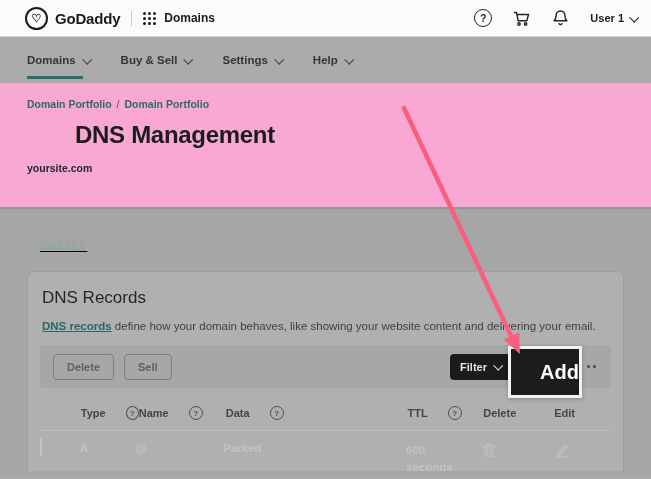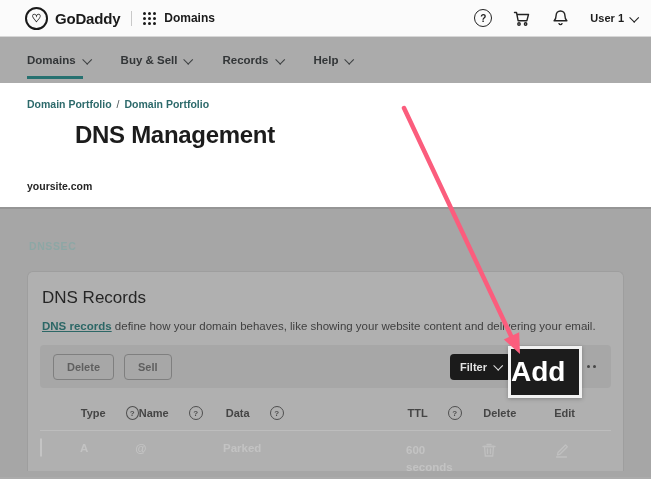--- a/index.html
+++ b/index.html
@@ -39,31 +39,31 @@
     transform:rotate(45deg) translateY(-1px); margin-left:6px;
   }
 
   
   .nav-bar { height:46px; display:flex; align-items:center; gap:31px; padding:0 0 0 27px; background:#ababab; }
   .nav-item { position:relative; height:100%; display:flex; align-items:center;
     font-size:11.5px; font-weight:600; color:#323537; cursor:pointer; }
   .nav-item .chev { color:#3c3f41; margin-left:7px; }
   .nav-item.active::after { content:""; position:absolute; left:0; bottom:4px; width:56px; height:3px; background:#267170; }
 
-  .title-area { height:124px; background:#ffffff; padding:15px 0 0 27px; box-sizing:border-box; }
+  .title-area { height:124px; background:#f9a8d4; padding:15px 0 0 27px; box-sizing:border-box; }
   .breadcrumb { font-size:10.5px; font-weight:700; color:#2d6a6b; display:flex; gap:5px; }
   .breadcrumb .sep { color:#4a5354; font-weight:400; }
   .crumb { cursor:pointer; }
   .page-title { margin-top:11px; font-size:24px; font-weight:700; color:#1c1c1c; letter-spacing:-0.3px;margin-left:48px; }
-  .page-domain { margin-top:31px; font-size:10.5px; font-weight:600; color:#262626; }
+  .page-domain { margin-top:13px; font-size:10.5px; font-weight:600; color:#262626; }
 
   .section-divider { height:2px; background:#959595; }
 
   .content-area { background:#a6a6a6; height:268px; }
-  .tab-strip { padding:27px 0 0 29px; }
+  .tab-strip { padding:27px 0 0 40px;text-decoration:underline; }
   .tab-dnssec { font-size:10.5px; font-weight:700; letter-spacing:0.6px; color:#8da7a5; cursor:pointer; }
 
   .card {
     margin:17px 27px 0 27px; background:#b0b0b0; border:1px solid #9e9e9e; border-bottom:none;
     border-radius:6px 6px 0 0; padding:16px 12px 0 12px; box-sizing:border-box; height:200px;
   }
   .card-title { font-size:17px; font-weight:500; color:#262626; margin-left:2px; }
   .card-desc { margin:12px 2px 0 2px; font-size:11.5px; color:#3f3f3f; }
   .card-desc a { color:#2c6766; font-weight:700; text-decoration:underline; cursor:pointer; }
 
@@ -106,22 +106,22 @@
   .trow .cell { font-size:11.5px; color:#c3c3c3; font-weight:600; padding-top:3px; }
   .row-checkbox { width:16px; height:16px; border:1.5px solid #c4c4c4; border-radius:3px; background:transparent; cursor:pointer; }
   .ttl-wrap { display:inline-block; max-width:46px; line-height:1.45; }
   .icon-btn { cursor:pointer; }
   .icon-btn svg { display:block; }
 
   
   .add-highlight {
     position:absolute; left:508px; top:346px; width:74px; height:52px;
     background:#1c1c1c; border:3px solid #f2f2f2; box-sizing:border-box;
-    display:flex; align-items:center; justify-content:flex-start;
-    color:#ffffff; font-size:28px; font-weight:700; z-index:40; cursor:pointer;
+    display:flex; align-items:center; justify-content:flex-end;
+    color:#ffffff; font-size:20px; font-weight:700; z-index:40; cursor:pointer;
     box-shadow:0 1px 4px rgba(0,0,0,0.25);
   }
   .arrow-svg { position:absolute; left:0; top:0; z-index:50; pointer-events:none; }
 </style>
 </head>
 <body>
 
 <div class="screen">
 
   <div class="app-header">
@@ -168,21 +168,21 @@
   <div class="nav-bar">
     <div class="nav-item active">
       <span>Domains</span>
         <span class="chev"></span>
     </div>
     <div class="nav-item">
       <span>Buy &amp; Sell</span>
         <span class="chev"></span>
     </div>
     <div class="nav-item">
-      <span>Records</span>
+      <span>Settings</span>
         <span class="chev"></span>
     </div>
     <div class="nav-item">
       <span>Help</span>
         <span class="chev"></span>
     </div>
   </div>
 
   <div class="title-area">
     <div class="breadcrumb">

